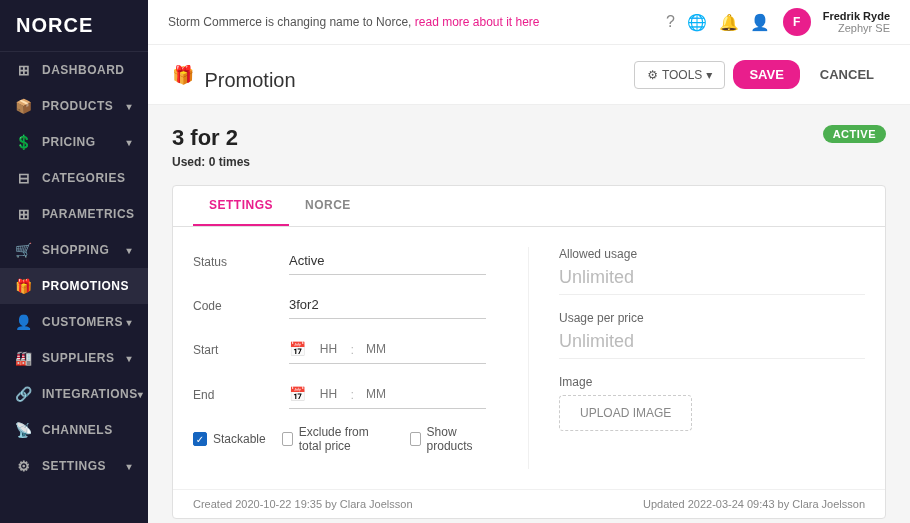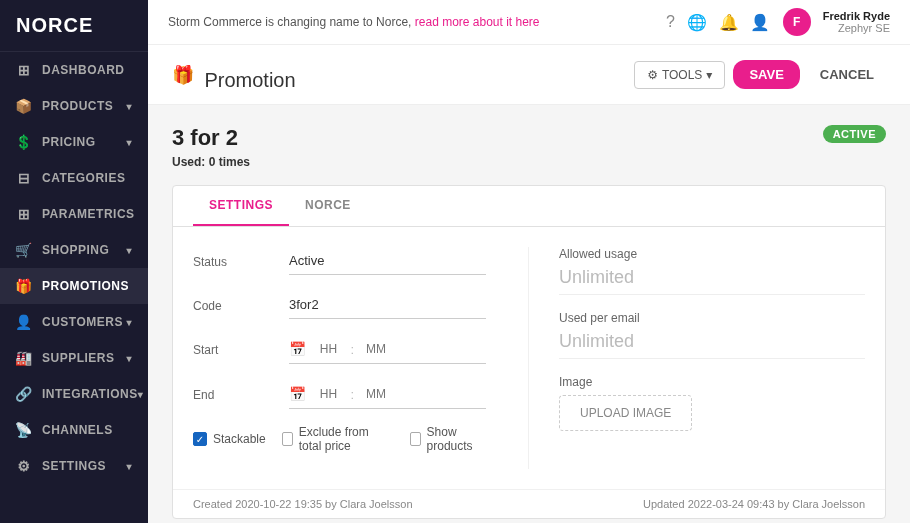--- a/index.html
+++ b/index.html
@@ -275,21 +275,21 @@
           </div>
         </div>
         <div class="form-right">
 
           <div>
             <div class="right-field-label">Allowed usage</div>
             <div class="right-value">Unlimited</div>
           </div>
 
           <div>
-            <div class="right-field-label">Used per email</div>
+            <div class="right-field-label">Usage per price</div>
             <div class="right-value">Unlimited</div>
           </div>
 
           <div>
             <div class="right-field-label">Image</div>
             <button class="upload-btn">UPLOAD IMAGE</button>
           </div>
         </div>
       </div>
       <div class="meta-row">

